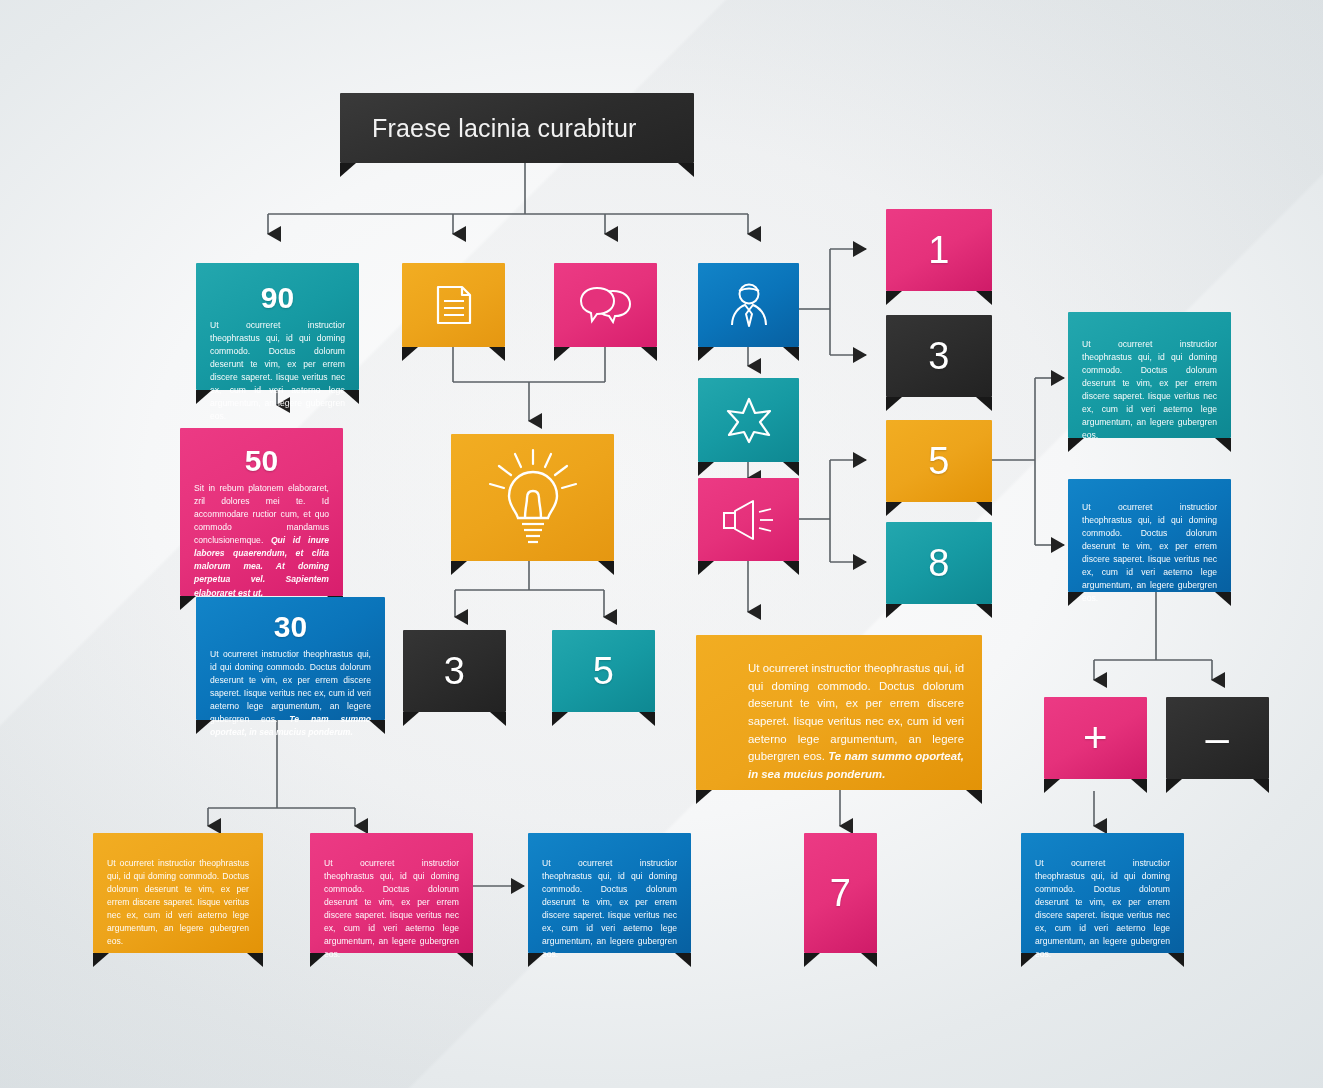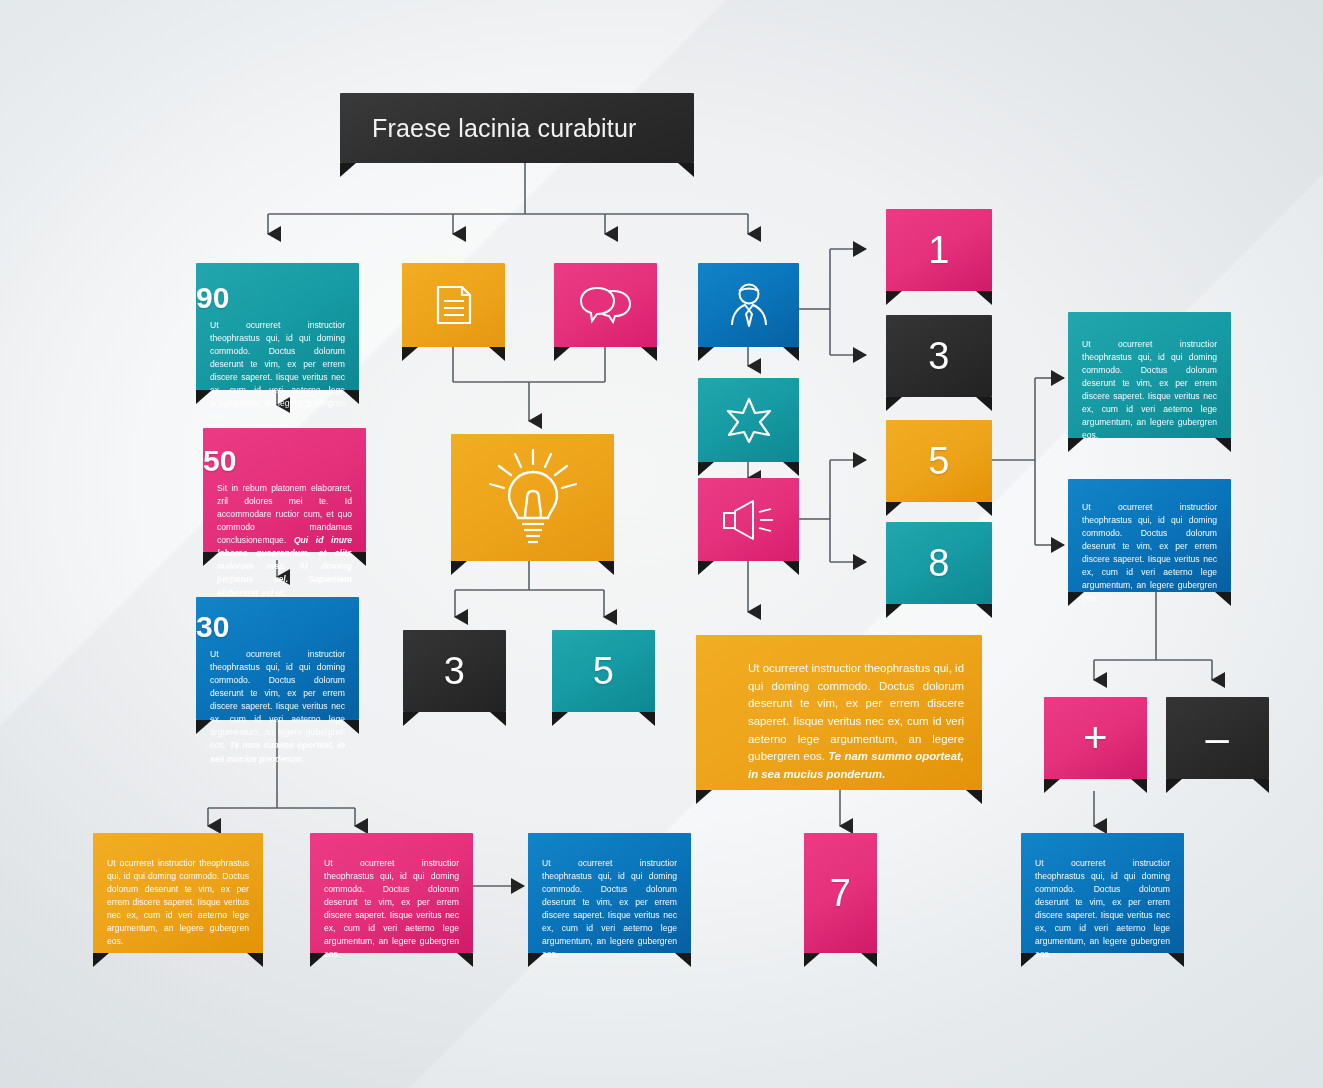--- a/index.html
+++ b/index.html
@@ -68,21 +68,21 @@
     font-size: 8.6px;
     line-height: 1.52;
     text-align: justify;
     color: #fff;
     opacity: .97;
   }
   .bodytxt em { font-style: italic; font-weight: 700; }
 
   .hdrnum {
     position: absolute; left: 0; right: 0;
-    text-align: left;
+    text-align: center;
     font-size: 30px; font-weight: 700;
     text-shadow: 0 1px 2px rgba(0,0,0,.2);
   }
 
   
   #title-node {
     left: 340px; top: 93px; width: 354px; height: 70px;
   }
   #title-node .face {
     background: linear-gradient(160deg, #3a3a3a 0%, #2c2c2c 55%, #242424 100%);
@@ -188,30 +188,30 @@
 
   <div class="node" style="left:196px;top:263px;width:163px;height:127px">
     <div class="longshadow"></div>
     <div class="face" style="background:linear-gradient(150deg,#23a7ae 0%,#169aa3 50%,#0e8892 100%)"></div>
     <div class="hdrnum" style="top:18px">90</div>
     <div class="bodytxt" style="top:56px">Ut ocurreret instructior theophrastus qui, id qui doming commodo. Doctus dolorum deserunt te vim, ex per errem discere saperet. Iisque veritus nec ex, cum id veri aeterno lege argumentum, an legere gubergren eos.</div>
     <div class="fold left"></div>
       <div class="fold right"></div>
   </div>
 
-  <div class="node" style="left:203px;top:428px;width:163px;height:124px">
+  <div class="node" style="left:180px;top:428px;width:163px;height:168px">
     <div class="longshadow"></div>
     <div class="face" style="background:linear-gradient(150deg,#ec3a84 0%,#e5317b 50%,#d81e6d 100%)"></div>
     <div class="hdrnum" style="top:16px">50</div>
     <div class="bodytxt" style="top:54px"><span>Sit in rebum platonem elaboraret, zril dolores mei te. Id accommodare ructior cum, et quo commodo mandamus conclusionemque.</span> <em>Qui id inure labores quaerendum, et clita malorum mea. At doming perpetua vel. Sapientem elaboraret est ut.</em></div>
     <div class="fold left"></div>
       <div class="fold right"></div>
   </div>
 
-  <div class="node" style="left:196px;top:597px;width:163px;height:123px">
+  <div class="node" style="left:196px;top:597px;width:189px;height:123px">
     <div class="longshadow"></div>
     <div class="face" style="background:linear-gradient(150deg,#1284c8 0%,#0a74ba 50%,#0760a1 100%)"></div>
     <div class="hdrnum" style="top:13px">30</div>
     <div class="bodytxt" style="top:51px"><span>Ut ocurreret instructior theophrastus qui, id qui doming commodo. Doctus dolorum deserunt te vim, ex per errem discere saperet. Iisque veritus nec ex, cum id veri aeterno lege argumentum, an legere gubergren eos.</span> <em>Te nam summo oporteat, in sea mucius ponderum.</em></div>
     <div class="fold left"></div>
       <div class="fold right"></div>
   </div>
 
   <div class="node" style="left:402px;top:263px;width:103px;height:84px">
     <div class="longshadow"></div>

